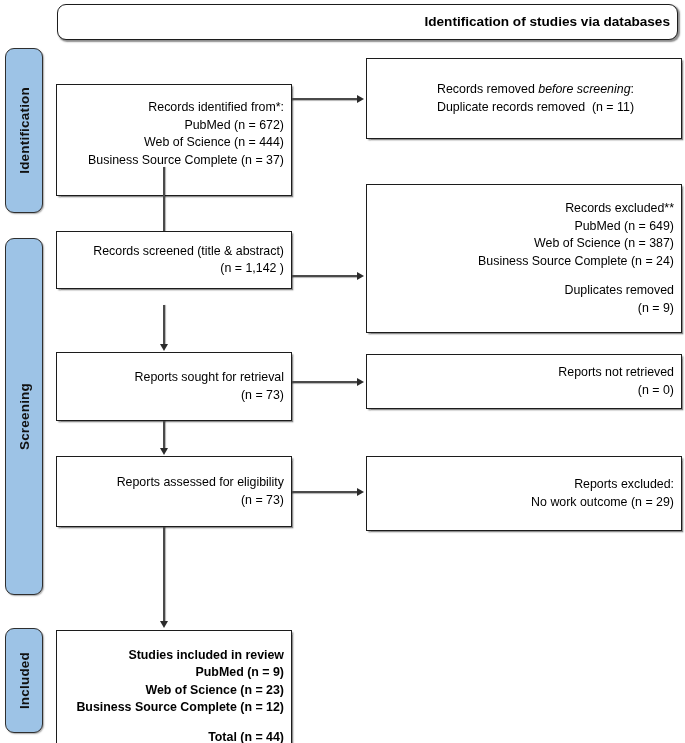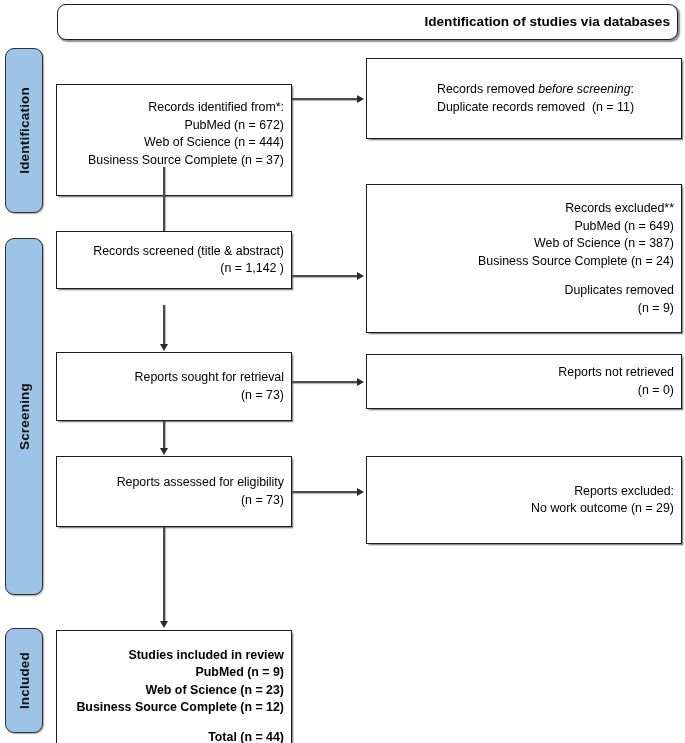--- a/index.html
+++ b/index.html
@@ -188,21 +188,21 @@
   <div class="vline" style="left:163px; top:421px; height:28px;"></div>
   <div class="arrow-down" style="left:159.5px; top:448px;"></div>
 
   <div class="box" style="left:56px; top:456px; width:236px; height:71px;">
     <div class="box-lines">
       <div class="ln">Reports assessed for eligibility</div>
       <div class="ln">(n = 73)</div>
     </div>
   </div>
 
-  <div class="box" style="left:366px; top:456px; width:316px; height:88px;">
+  <div class="box" style="left:366px; top:456px; width:316px; height:75px;">
     <div class="box-lines">
       <div class="ln">Reports excluded:</div>
       <div class="ln">No work outcome (n = 29)</div>
     </div>
   </div>
 
   <div class="hline" style="left:292px; top:491px; width:66px;"></div>
   <div class="arrow-right" style="left:357px; top:487.6px;"></div>
 
   <div class="vline" style="left:163px; top:527px; height:95px;"></div>

